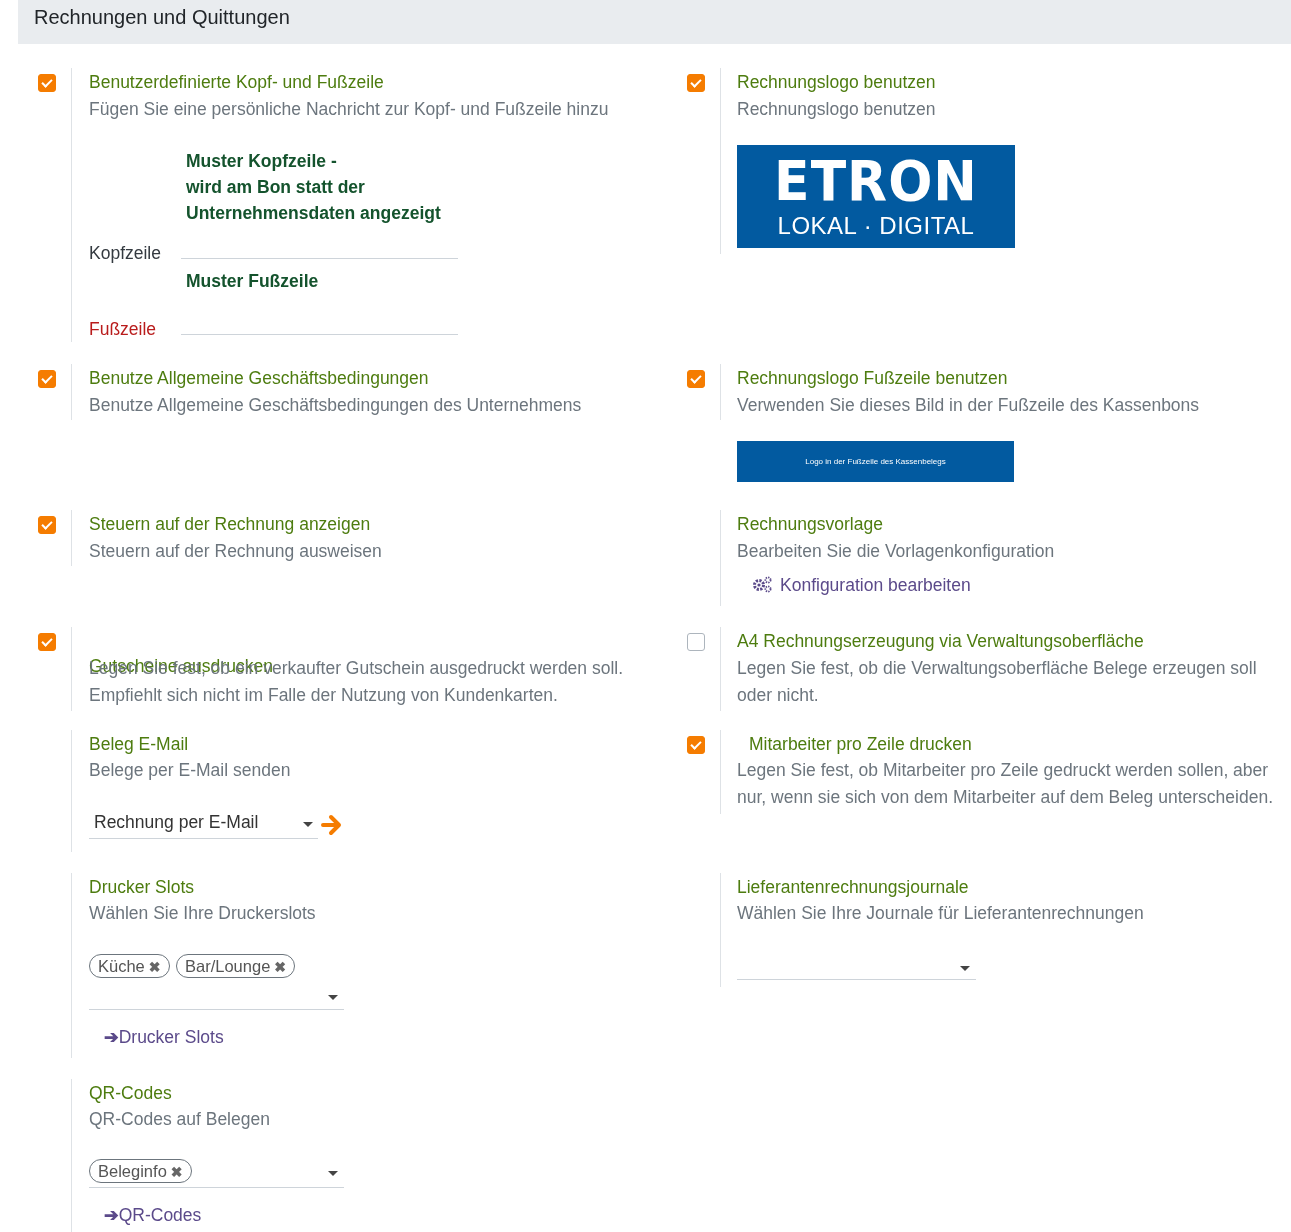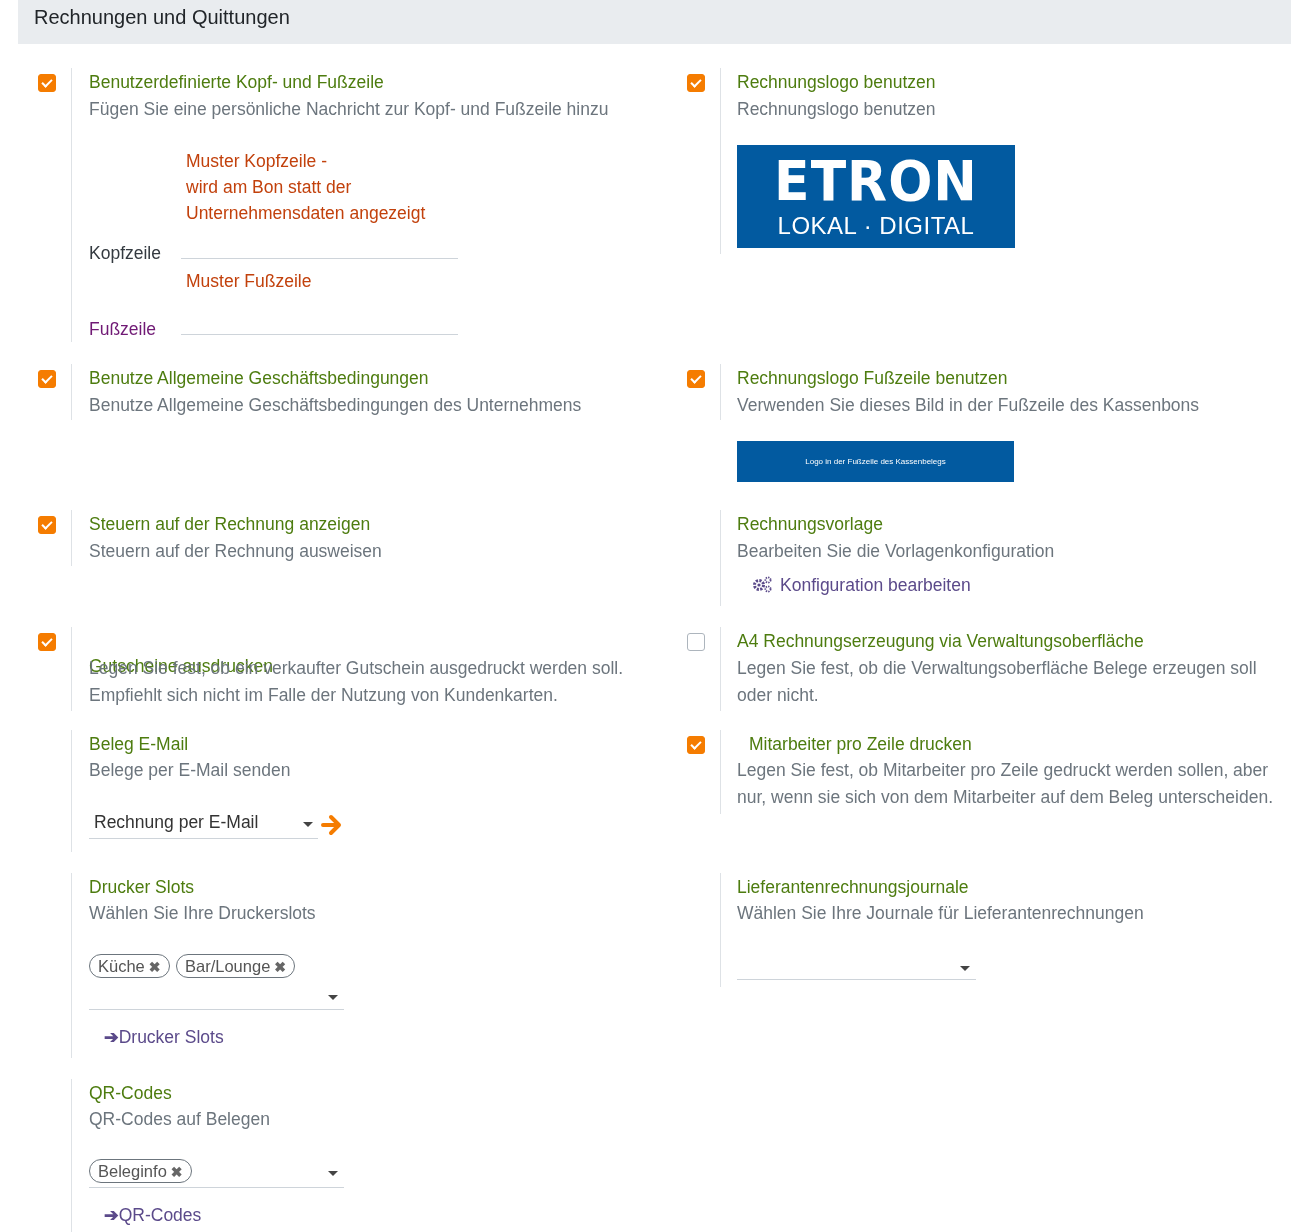--- a/index.html
+++ b/index.html
@@ -22,21 +22,21 @@
   .cb.on { background: #f57c00; border: 1px solid #f57c00; }
   .cb.on::after {
     content: ""; position: absolute; left: 5px; top: 2px; width: 4px; height: 8px;
     border: solid #fff; border-width: 0 2px 2px 0; transform: rotate(45deg);
   }
   .cb.off { background: #fff; border: 1px solid #adb5bd; }
   .vline { position: absolute; width: 1px; background: #dee2e6; }
   .t { position: absolute; white-space: nowrap; }
   .title { color: #4d7c0f; }
   .desc { color: #6c757d; line-height: 27px; white-space: normal; }
-  .muster { color: #c2410c; line-height: 26.5px; }
+  .muster { color: #14532d; line-height: 26.5px; font-weight: bold; }
   .uline { position: absolute; height: 1px; background: #ced4da; }
   .logo-etron {
     position: absolute; left: 737px; top: 145px; width: 278px; height: 103px;
     background: #025aa0; color: #fff; text-align: center;
   }
   .logo-etron .big {
     position: absolute; left: 0; right: 0; top: 6px;
     font-family: "DejaVu Sans", sans-serif; font-weight: bold; font-size: 52px;
     letter-spacing: 1px; transform: scaleY(1.05);
   }
@@ -75,21 +75,21 @@
     <span class="t muster" style="left:186px;top:148px;">Muster Kopfzeile -</span>
     <span class="t muster" style="left:186px;top:174px;">wird am Bon statt der</span>
     <span class="t muster" style="left:186px;top:200px;">Unternehmensdaten angezeigt</span>
     <div class="uline" style="left:181px;top:258px;width:277px;"></div>
   </div>
   <span class="t" style="left:89px;top:243px;color:#343a40;">Kopfzeile</span>
   <div>
     <span class="t muster" style="left:186px;top:268px;">Muster Fußzeile</span>
     <div class="uline" style="left:181px;top:334px;width:277px;"></div>
   </div>
-  <span class="t" style="left:89px;top:319px;color:#701a75;">Fußzeile</span>
+  <span class="t" style="left:89px;top:319px;color:#b91c1c;">Fußzeile</span>
 </div>
 
 <div>
   <span class="cb on" style="left:687px;top:74px;"></span>
   <div class="vline" style="left:720px;top:68px;height:186px;"></div>
   <span class="t title" style="left:737px;top:72px;">Rechnungslogo benutzen</span>
   <span class="t desc" style="left:737px;top:96px;">Rechnungslogo benutzen</span>
   <div class="logo-etron">
     <div class="big">ETRON</div>
     <div class="small">LOKAL · DIGITAL</div>

